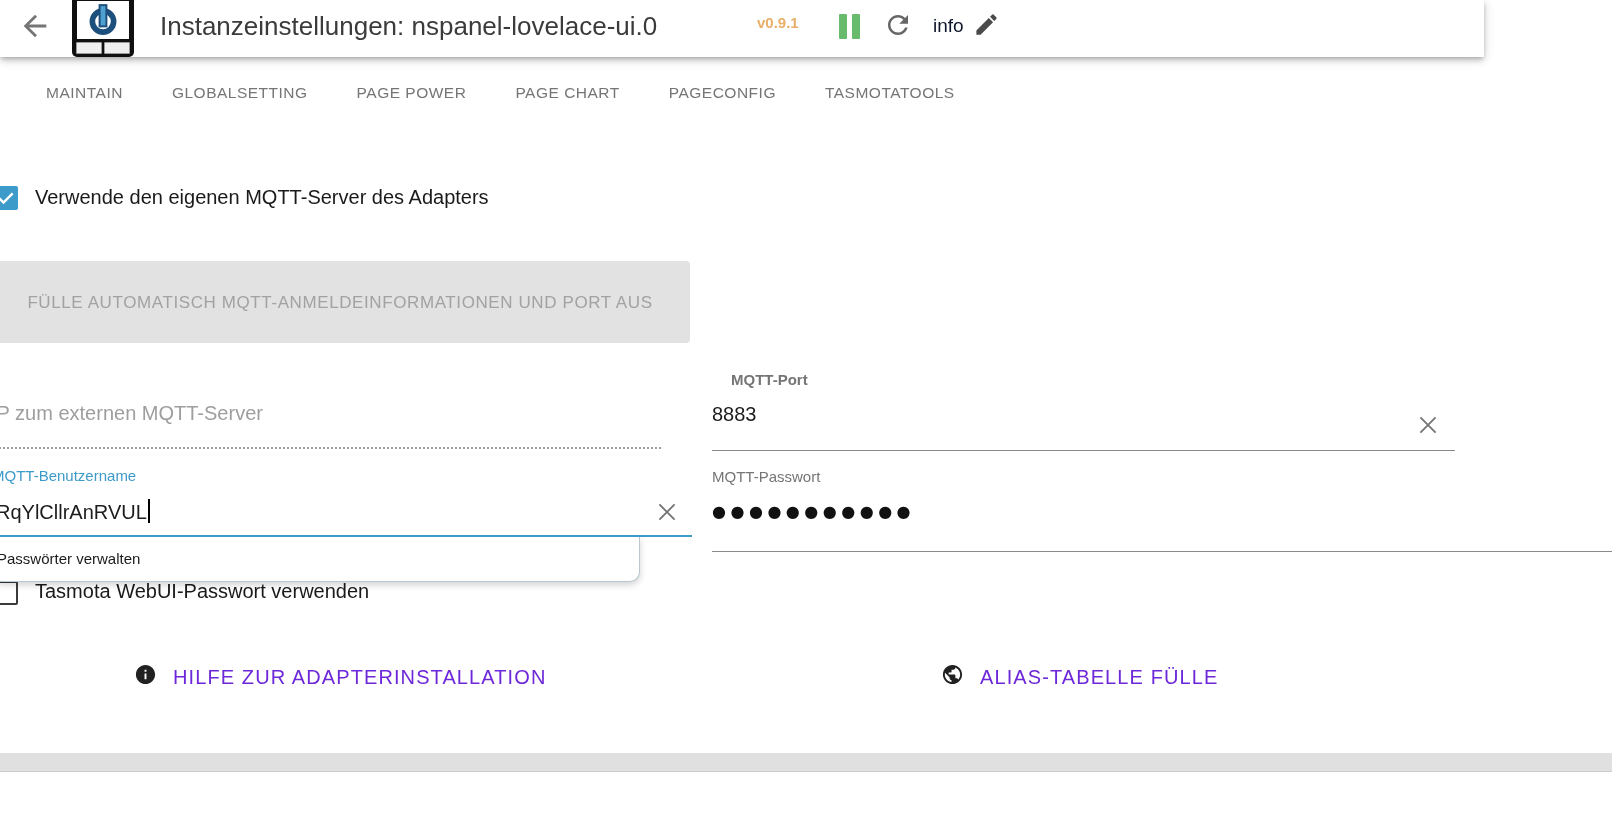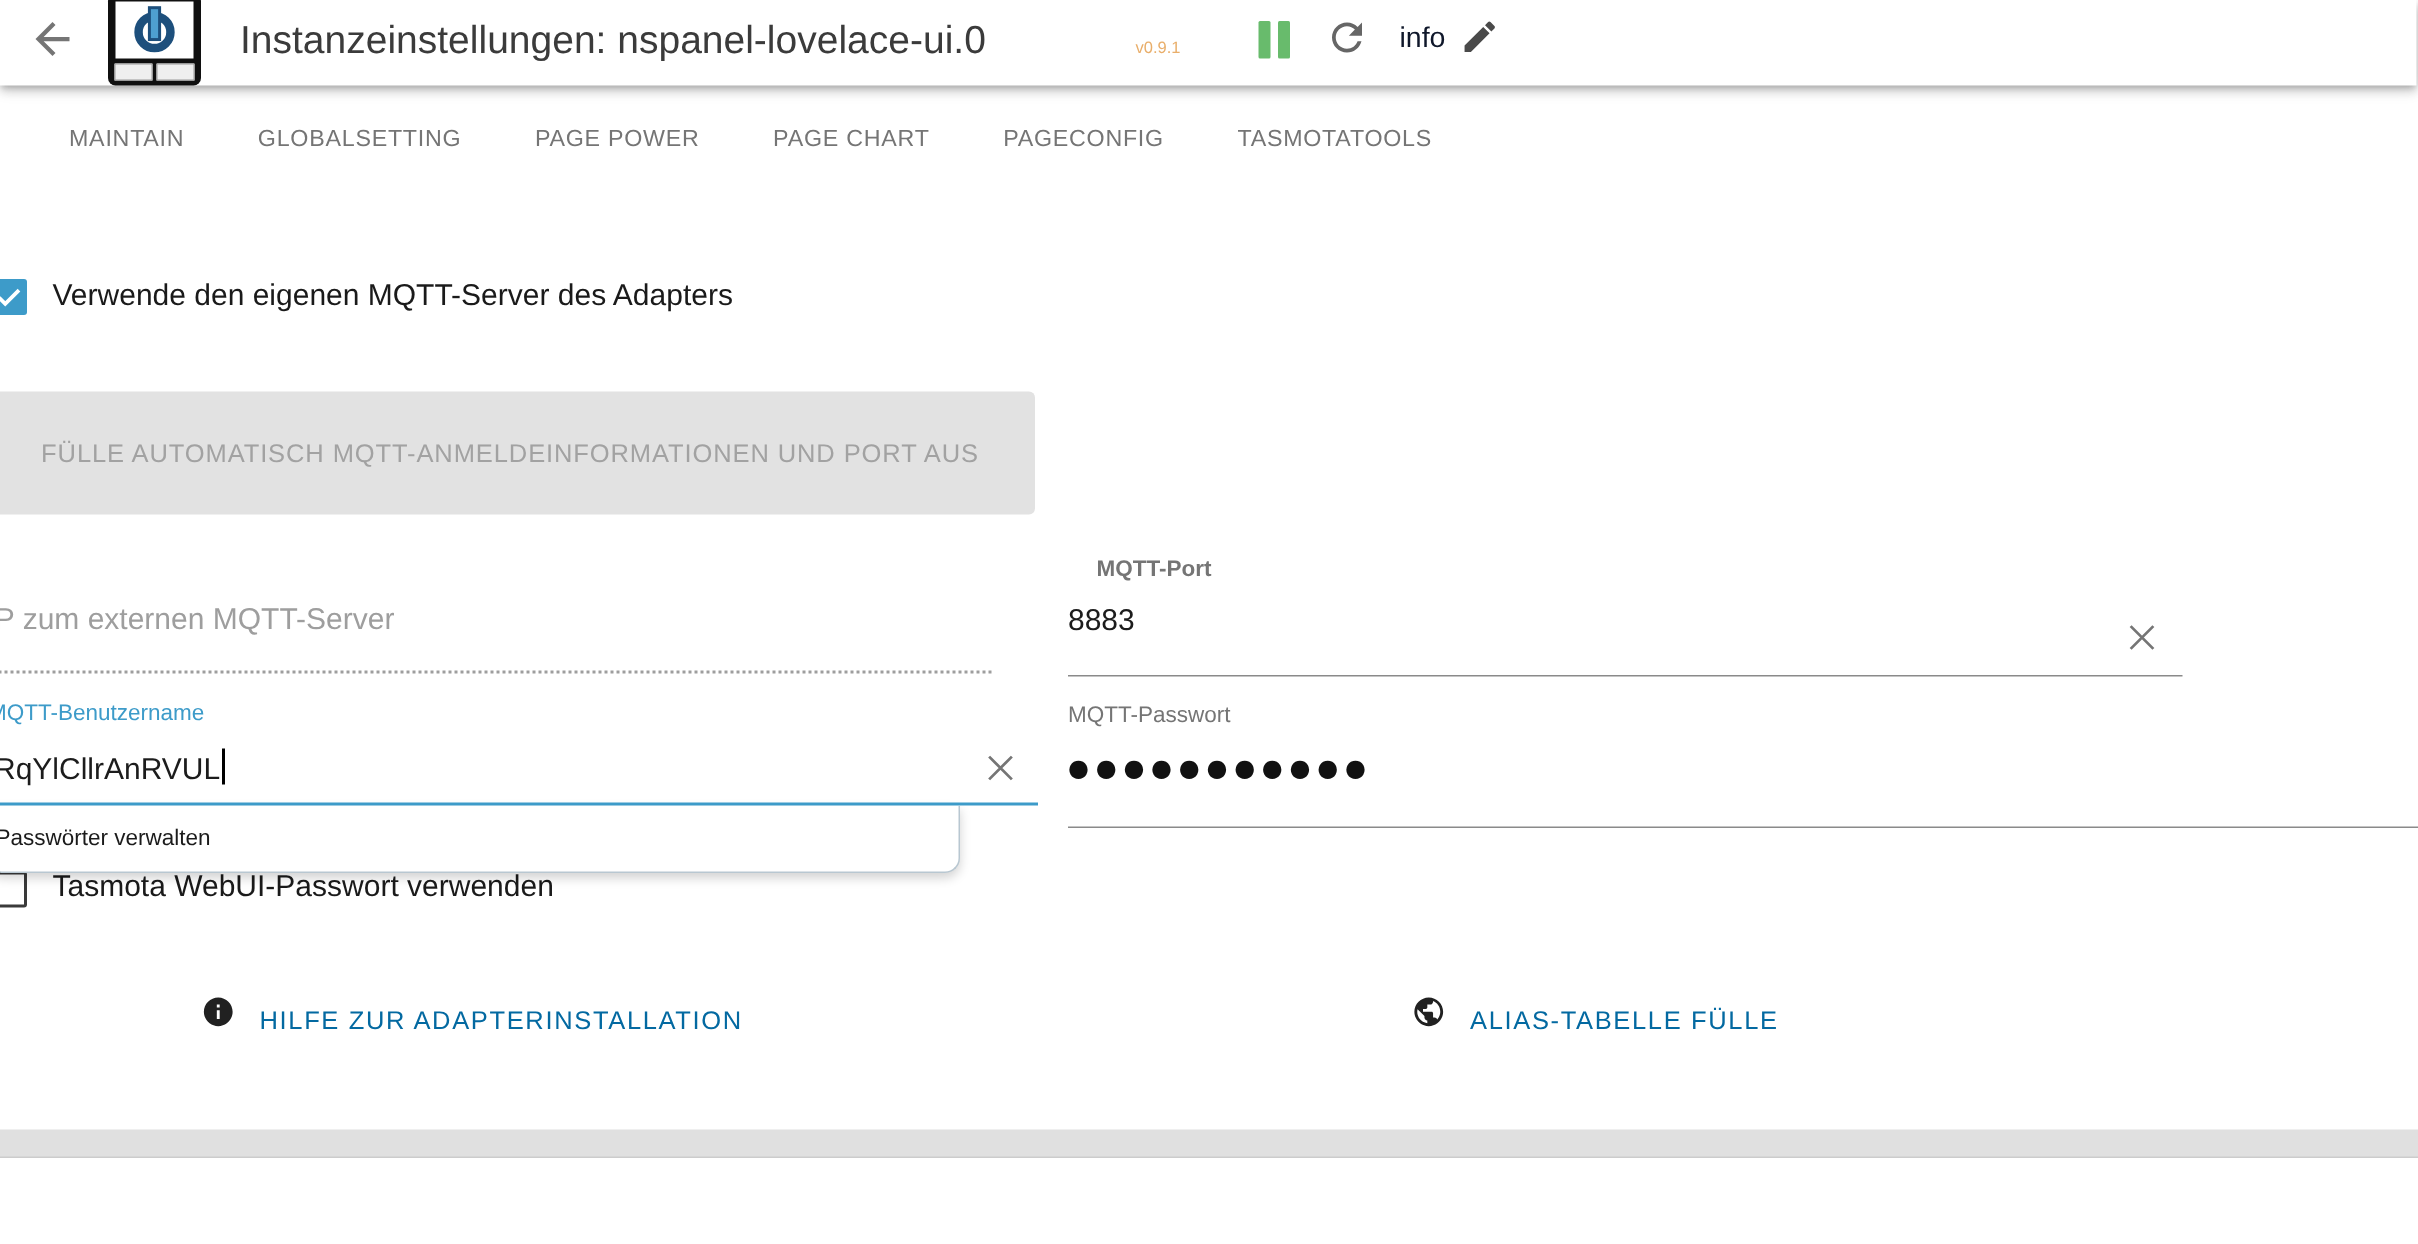--- a/index.html
+++ b/index.html
@@ -1,31 +1,31 @@
 <!DOCTYPE html>
 <html><head>
 <meta charset="utf-8">
 <style>
   * { margin:0; padding:0; box-sizing:border-box; }
   html,body { width:1612px; height:829px; background:#fff; overflow:hidden;
               font-family:"Liberation Sans", sans-serif; }
   .page { position:relative; width:1612px; height:829px; background:#fff; overflow:hidden; }
 
   
-  .appbar { position:absolute; left:0; top:0; width:1611px; height:57px; background:#fff;
+  .appbar { position:absolute; left:0; top:0; width:1484px; height:57px; background:#fff;
             box-shadow:0 2px 4px -1px rgba(0,0,0,.2), 0 4px 6px 0 rgba(0,0,0,.14), 0 1px 12px 0 rgba(0,0,0,.12);
             z-index:20; }
   .back-btn { position:absolute; left:17px; top:9px; width:36px; height:36px; border:none; background:transparent; cursor:pointer; color:#757575; }
   .logo { position:absolute; left:72px; top:-4px; width:62px; height:61px; background:#101010; border-radius:5px; overflow:hidden; }
   .logo .screen { position:absolute; left:5px; top:5px; right:5px; height:38px; background:#fff;
                   display:flex; align-items:center; justify-content:center; }
   .logo .btnrow { position:absolute; left:4px; right:4px; bottom:3px; height:12px; display:flex; gap:2px; }
   .logo .btnrow span { flex:1; background:#efefef; border:1px solid #9a9a9a; border-radius:1px; }
   .title { position:absolute; left:160px; top:11px; font-size:26px; color:#3b3b3b; white-space:nowrap; }
-  .version { position:absolute; left:757px; top:26px; font-size:11px; }
+  .version { position:absolute; left:757px; top:14px; font-size:15px;font-weight:bold; }
   .pause-btn { position:absolute; left:838px; top:13px; width:28px; height:28px; border:none; background:transparent; cursor:pointer; }
   .pause-btn i { position:absolute; top:1px; width:8px; height:25px; border-radius:1px; }
   .pause-btn i.b1 { left:1px; } .pause-btn i.b2 { left:14px; }
   .refresh-btn { position:absolute; left:882px; top:10px; width:32px; height:32px; border:none; background:transparent; color:#666; cursor:pointer; }
   .info-link { position:absolute; left:933px; top:15px; font-size:19px; color:#0f172a; cursor:pointer; }
   .edit-btn { position:absolute; left:972px; top:11px; width:28px; height:28px; border:none; background:transparent; color:#4a4a4a; cursor:pointer; }
 
   
   .tabbar { position:absolute; left:0; top:57px; width:1612px; height:71px; background:#fff;
             display:flex; align-items:center; gap:49px; padding-left:46px; overflow:hidden; z-index:5; }
@@ -55,22 +55,22 @@
   .underline.focused { height:2px; background:var(--accent); z-index:8; }
   .clear-btn { position:absolute; width:30px; height:30px; border:none; background:transparent; color:#757575; cursor:pointer; }
   .caret { display:inline-block; width:2px; height:24px; background:#000; vertical-align:-4px; margin-left:1px; }
   .dots { font-family:"DejaVu Sans", sans-serif; font-size:16px; letter-spacing:4.5px; color:#111; }
 
   .dropdown { position:absolute; left:-8px; top:537px; width:648px; height:45px; background:#fff;
               border:1px solid #b8c7d1; border-top:none; border-radius:0 0 10px 10px;
               box-shadow:0 3px 7px rgba(0,0,0,.18); z-index:7; }
   .dropdown-item { height:44px; line-height:44px; padding-left:4px; font-size:15px; color:#1b1b1b; cursor:pointer; }
 
-  .action-link { position:absolute; display:flex; align-items:flex-end; gap:16px; border:none; background:transparent;
-                 cursor:pointer; color:#0369a1; font-size:17px; letter-spacing:1.1px; font-weight:500;
+  .action-link { position:absolute; display:flex; align-items:center; gap:16px; border:none; background:transparent;
+                 cursor:pointer; color:#6d28d9; font-size:20px; letter-spacing:1.1px; font-weight:500;
                  font-family:"Liberation Sans", sans-serif; white-space:nowrap; }
 
   .bottom-bar { position:absolute; left:0; top:753px; width:1612px; height:19px; background:#e0e0e0; border-bottom:1px solid #cccccc; }
 </style>
 </head>
 <body>
 
 <div class="page" style="--accent:#3d9bc9;">
 
   <div class="appbar">

